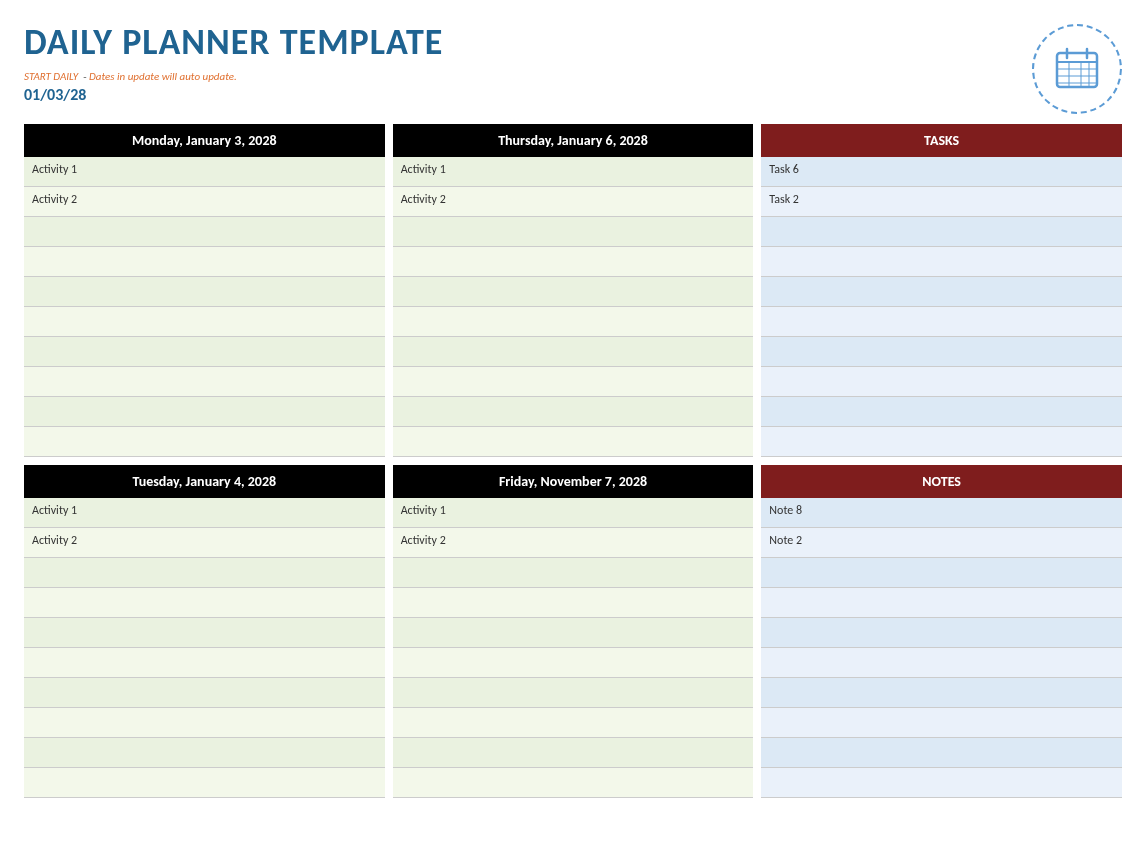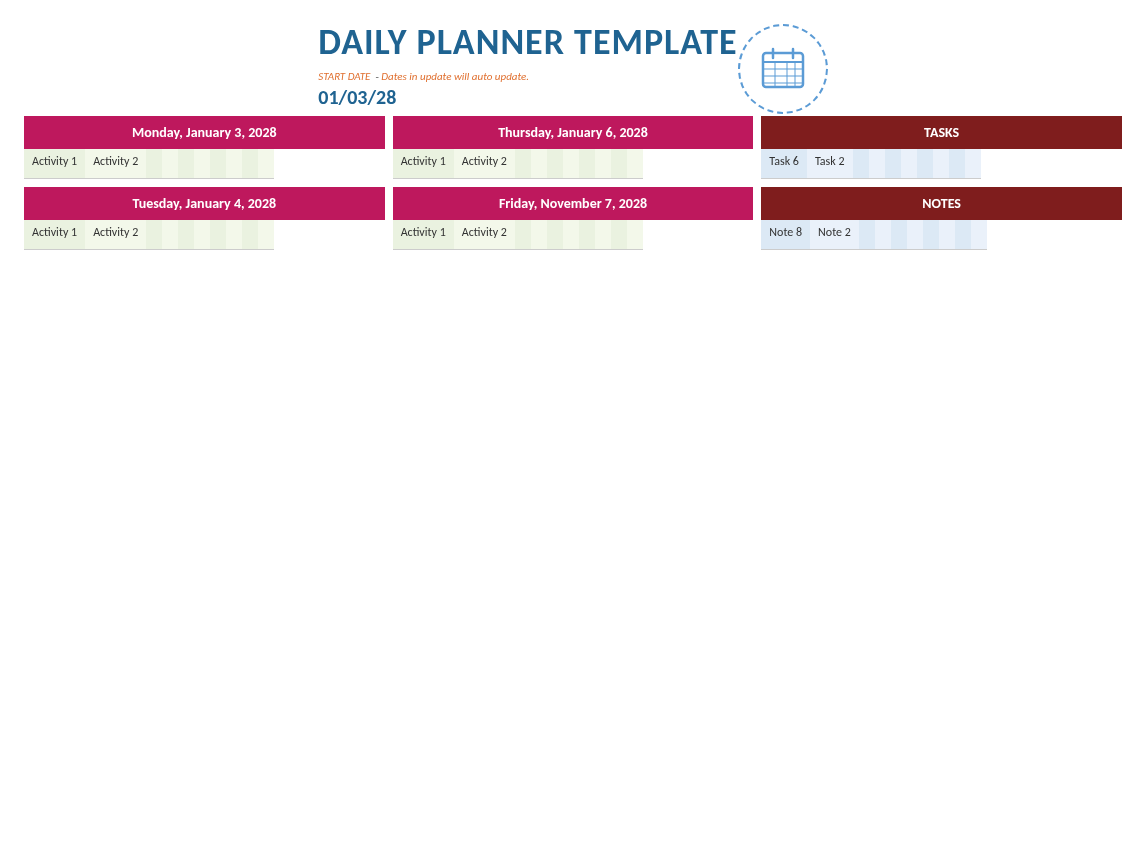--- a/index.html
+++ b/index.html
@@ -7,43 +7,43 @@
       font-family: Calibri, Arial, sans-serif;
       background: #fff;
       padding: 20px 24px;
       width: 1146px;
       min-height: 861px;
     }
 
     
     .header {
       display: flex;
-      justify-content: center;
+      justify-content: space-between;
       align-items: flex-start;
-      margin-bottom: 2px;
+      margin-bottom: 10px;
     }
     .header-left {}
     .main-title {
       font-size: 36px;
       font-weight: 900;
       color: #1f6391;
       letter-spacing: 1px;
       text-transform: uppercase;
     }
     .start-date-label {
       font-size: 11px;
       color: #555;
       margin-top: 6px;
     }
     .start-date-label span {
       color: #e07030;
       font-style: italic;
     }
     .start-date-value {
-      font-size: 20px;
+      font-size: 16px;
       font-weight: 700;
       color: #1f6391;
       margin-top: 2px;
     }
     .calendar-icon-wrapper {
       width: 90px;
       height: 90px;
       border: 2.5px dashed #5b9bd5;
       border-radius: 50%;
       display: flex;
@@ -65,29 +65,29 @@
       flex-direction: column;
     }
     .section-header {
       padding: 8px 10px;
       color: #fff;
       font-size: 14px;
       font-weight: 600;
       text-align: center;
     }
     .section-header.green {
-      background-color: #be185d;
+      background-color: #000000;
     }
     .section-header.blue {
       background-color: #7f1d1d;
     }
 
     .section-rows {
       display: flex;
-      flex-direction: row;
+      flex-direction: column;
       flex: 1;
     }
 
     .section-row {
       border-bottom: 1px solid #ccc;
       font-size: 12px;
       padding: 5px 8px;
       min-height: 30px;
     }
 
@@ -115,21 +115,21 @@
       height: 8px;
     }
   </style>
 </head>
 <body>
 
 <div class="header">
   <div class="header-left">
     <div class="main-title">DAILY PLANNER TEMPLATE</div>
     <div class="start-date-label">
-      <span>START DATE</span>
+      <span>START DAILY</span>
       &nbsp;- <span>Dates in update will auto update.</span>
     </div>
     <div class="start-date-value">01/03/28</div>
   </div>
   <div class="calendar-icon-wrapper">
     <svg width="50" height="50" viewBox="0 0 50 50" fill="none" xmlns="http://www.w3.org/2000/svg">
       <rect x="5" y="9" width="40" height="34" rx="3" stroke="#5b9bd5" stroke-width="2.5" fill="none"></rect>
       <line x1="5" y1="18" x2="45" y2="18" stroke="#5b9bd5" stroke-width="2"></line>
       <line x1="15" y1="5" x2="15" y2="14" stroke="#5b9bd5" stroke-width="2.5" stroke-linecap="round"></line>
       <line x1="35" y1="5" x2="35" y2="14" stroke="#5b9bd5" stroke-width="2.5" stroke-linecap="round"></line>

